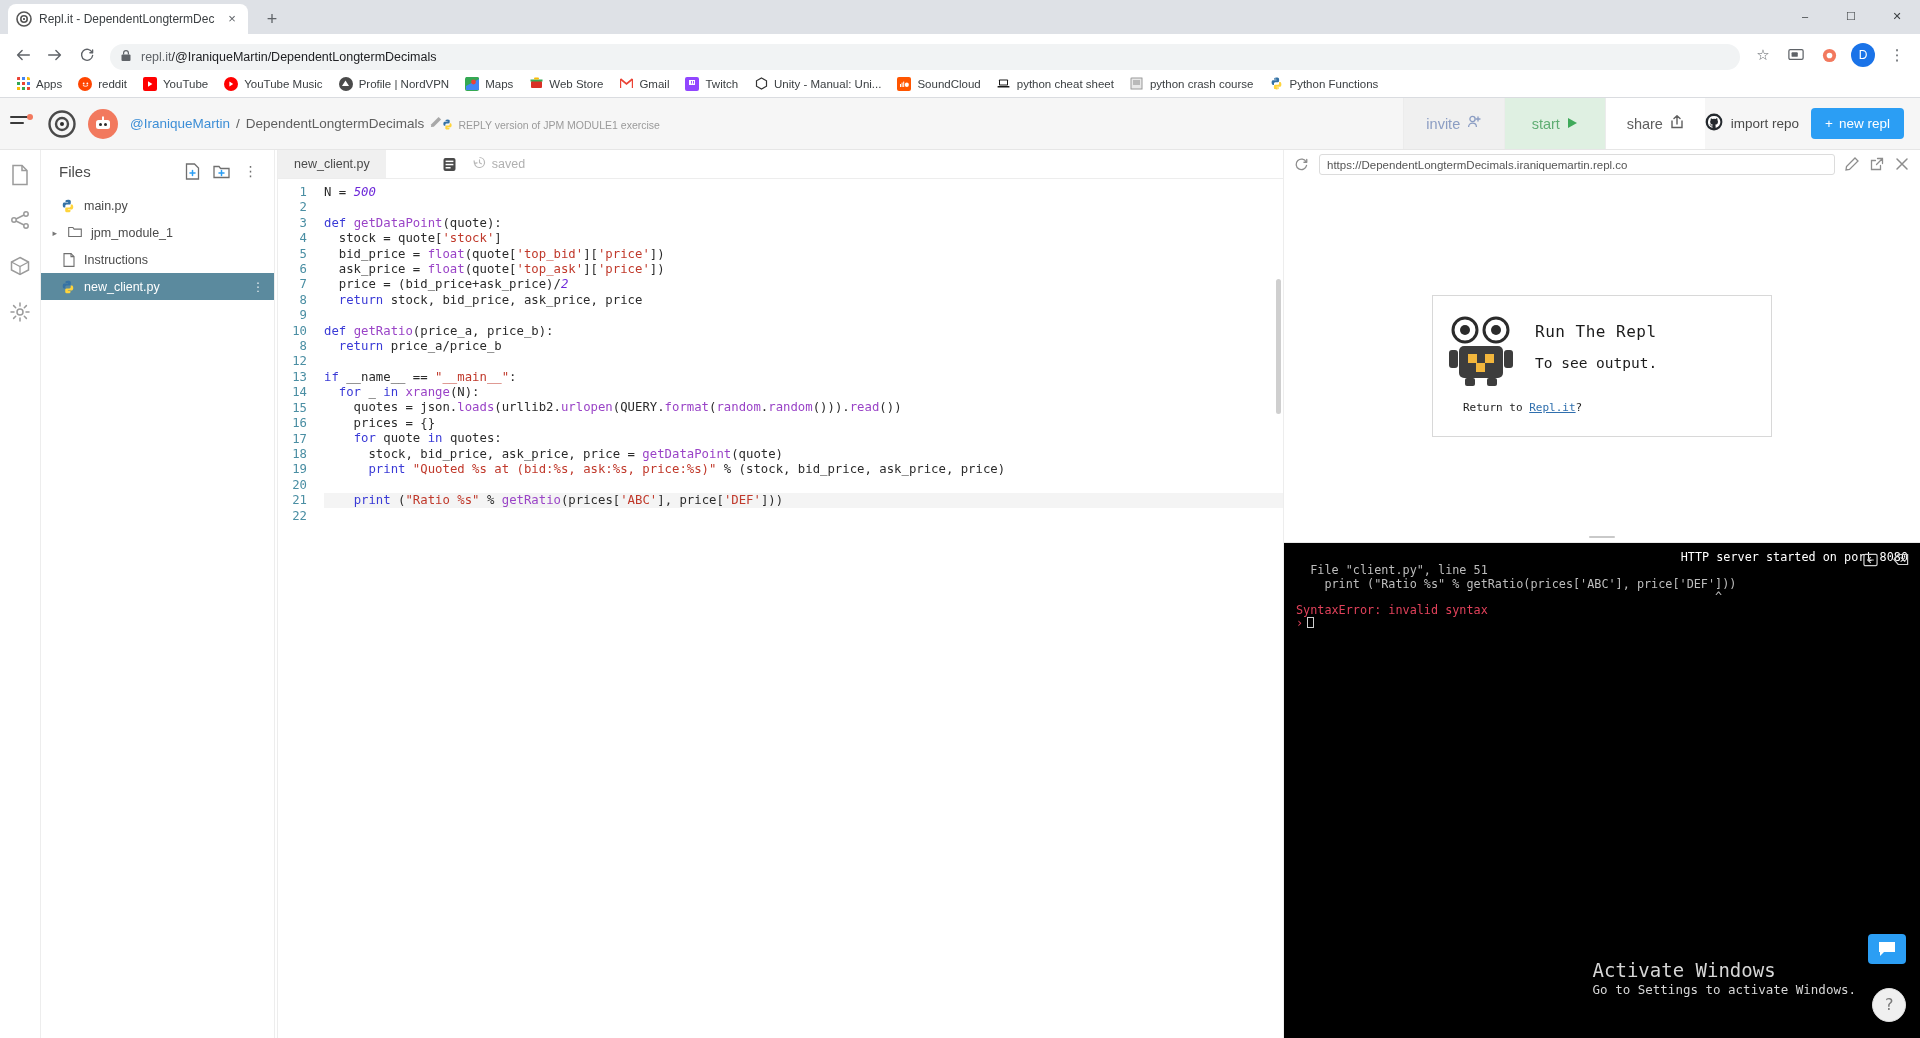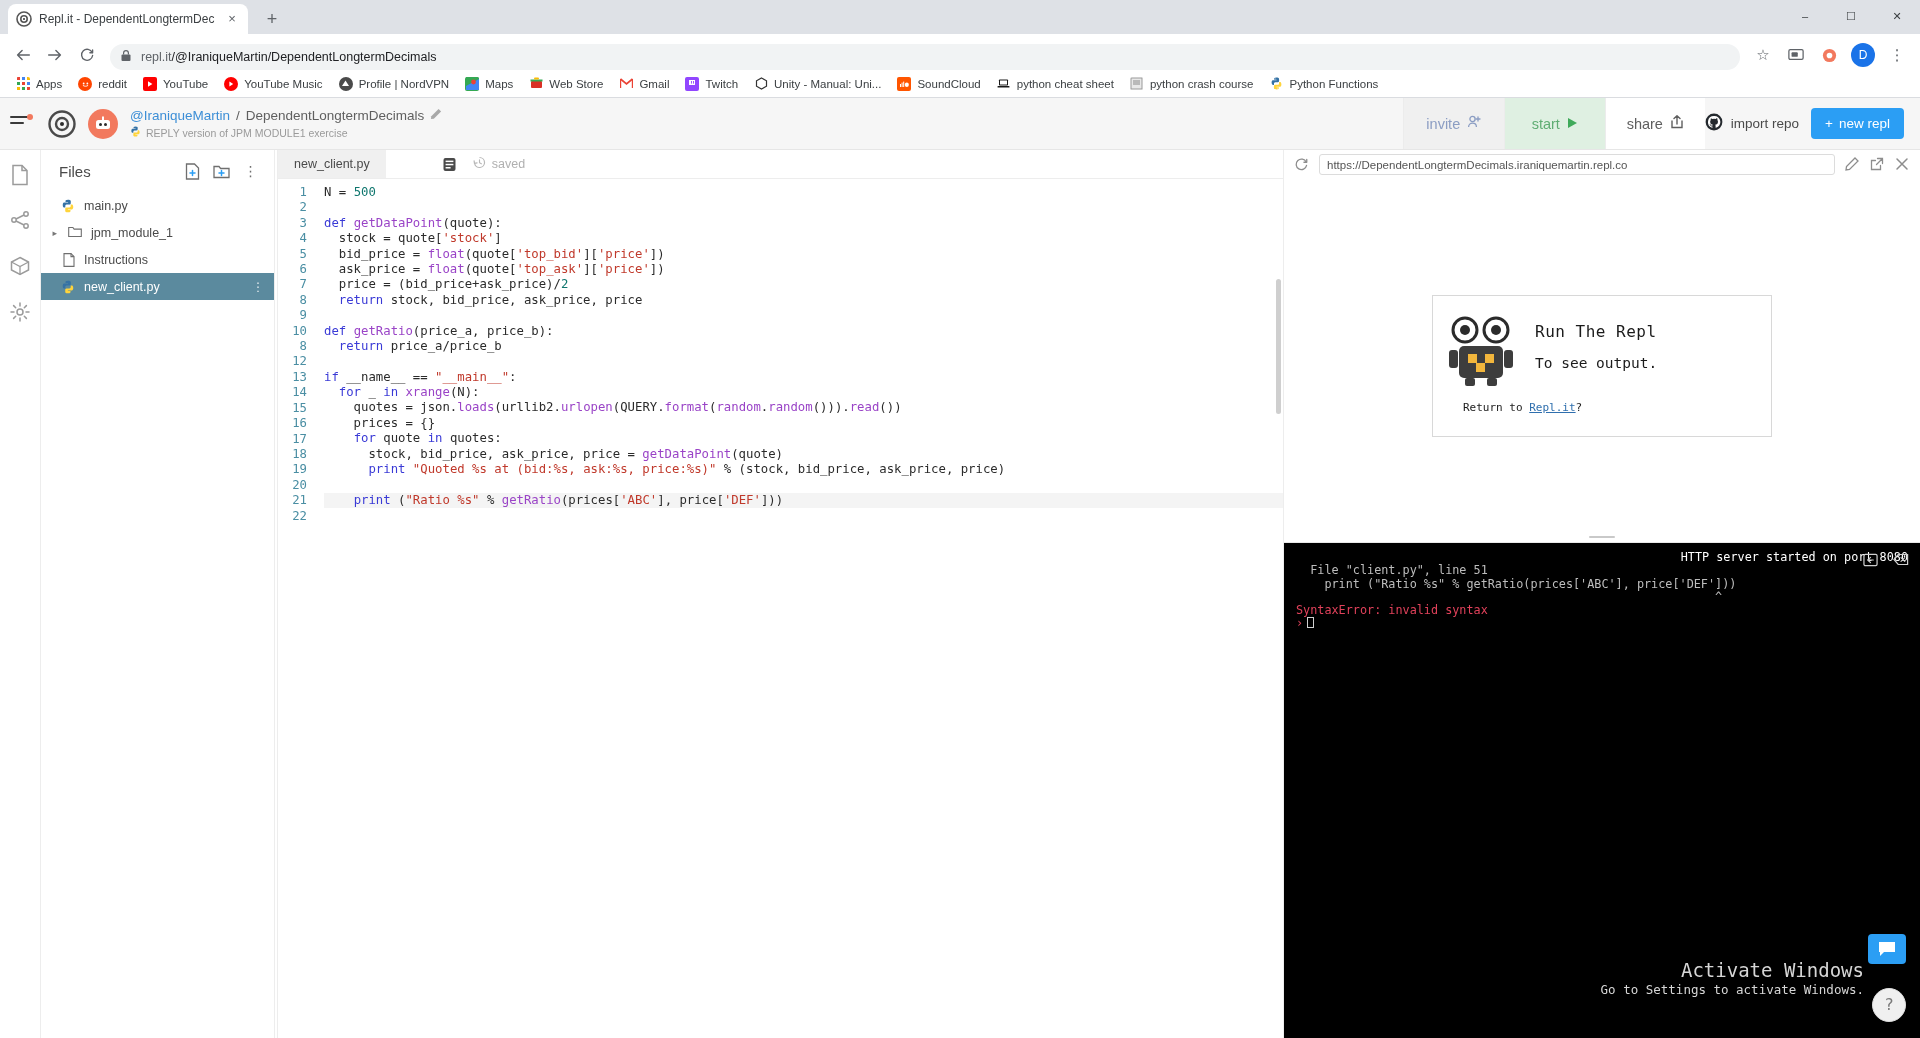--- a/index.html
+++ b/index.html
@@ -89,21 +89,21 @@
     height: 52px; background: #f6f6f6; display: flex; align-items: stretch;
     border-bottom: 1px solid #e6e6e6;
   }
   .rh-left { display: flex; align-items: center; padding-left: 10px; gap: 12px; }
   .hamburger { width: 26px; cursor: pointer; }
   .replit-logo { width: 28px; height: 28px; cursor: pointer; }
   .repl-avatar {
     width: 30px; height: 30px; border-radius: 50%; background: #f2795e;
     display:flex; align-items:center; justify-content:center;
   }
-  .repl-title-block { display: flex; flex-direction: column; justify-content: center; }
+  .repl-title-block { display: flex; flex-direction: row; justify-content: center; }
   .repl-title { font-size: 13.5px; color: #5f5f5f; display: flex; align-items: center; gap: 6px;}
   .repl-title .user { color: #3c8ed6; }
   .repl-sub { font-size: 10.5px; color: #9a9a9a; display: flex; align-items: center; gap: 5px; margin-top: 3px; }
   .rh-spacer { flex: 1; }
   .hbtn {
     width: 101px; display: flex; align-items: center; justify-content: center;
     gap: 7px; font-size: 14.5px; cursor: pointer; border-left: 1px solid #ececec;
   }
   .hbtn.invite { color: #8b9dc3; background: #f0f0f0; }
   .hbtn.start { color: #5fad73; background: #dff0e2; width: 101px; }
@@ -173,21 +173,21 @@
   .gutter {
     width: 36px; text-align: right; color: #4a8ea3; padding-right: 7px;
     user-select: none; flex: 0 0 36px;
   }
   .code-lines { flex: 1; padding-left: 10px; color: #2b2b2b; white-space: pre; position: relative;}
   .code-line { height: 15.4px; }
   .code-line.cur { background: #f4f4f4; }
   .kw { color: #3a3ad6; }
   .fn { color: #9a44c7; }
   .str { color: #c0392b; }
-  .num { color: #0f766e; }
+  .num { color: #6d28d9; font-style: italic; }
   .ed-scroll {
     position: absolute; right: 2px; top: 100px; width: 5px; height: 135px;
     background: #cfcfcf; border-radius: 3px;
   }
 
   
   .right-pane {
     width: 637px; display: flex; flex-direction: column;
     border-left: 1px solid #ededed; background: #fff;
   }
@@ -241,21 +241,21 @@
   .con-line { white-space: pre; }
   .c-white { color: #ffffff; text-align: right; }
   .c-gray { color: #bdbdbd; }
   .c-red { color: #e0415a; }
   .c-prompt { color: #e0415a; }
   .blockcursor {
     display: inline-block; width: 7px; height: 11px;
     border: 1px solid #d0d0d0; vertical-align: -1px; margin-left: 4px;
   }
   .activate-win {
-    position: absolute; right: 56px; bottom: 42px; text-align: right;
+    position: absolute; right: 64px; bottom: 42px; text-align: left;
     color: #cfcfcf; pointer-events: none;
   }
   .aw-h { font-size: 19px; color: #d6d6d6; }
   .aw-p { font-size: 12.5px; color: #d6d6d6; margin-top: 5px; }
   .chat-btn {
     position: absolute; right: 14px; bottom: 74px; width: 38px; height: 30px;
     background: #2b9ef4; border-radius: 4px; display: flex;
     align-items: center; justify-content: center; cursor: pointer;
   }
   .help-btn {

